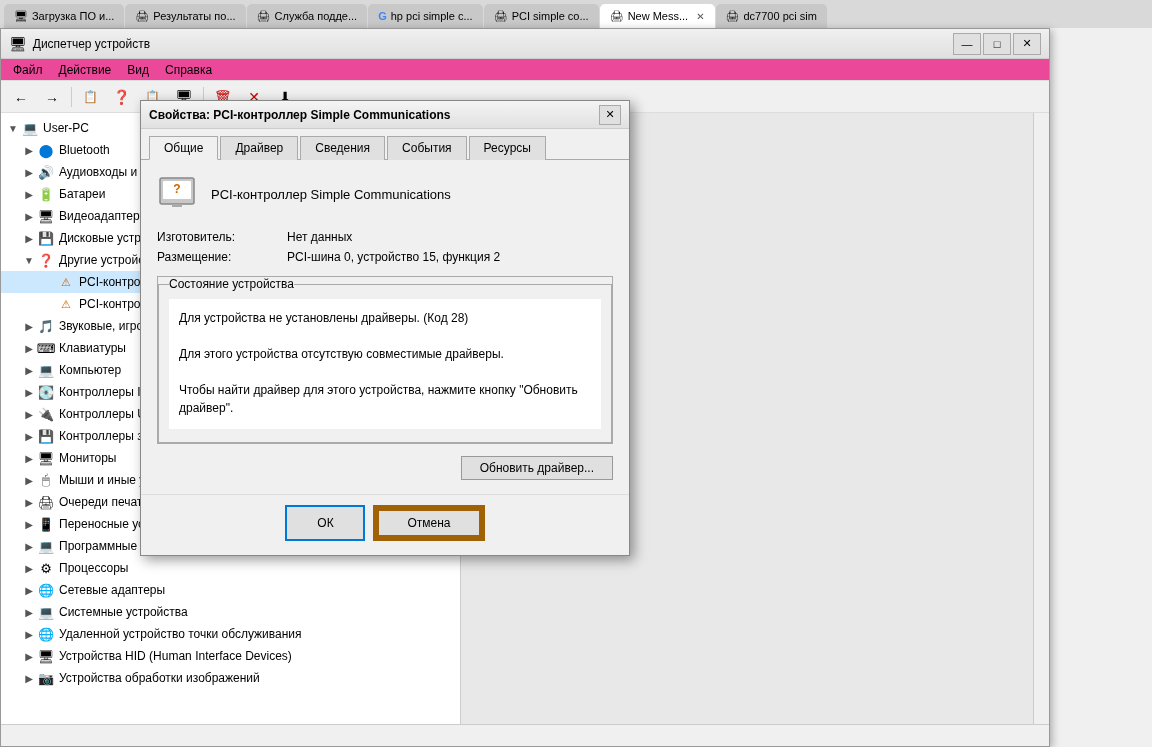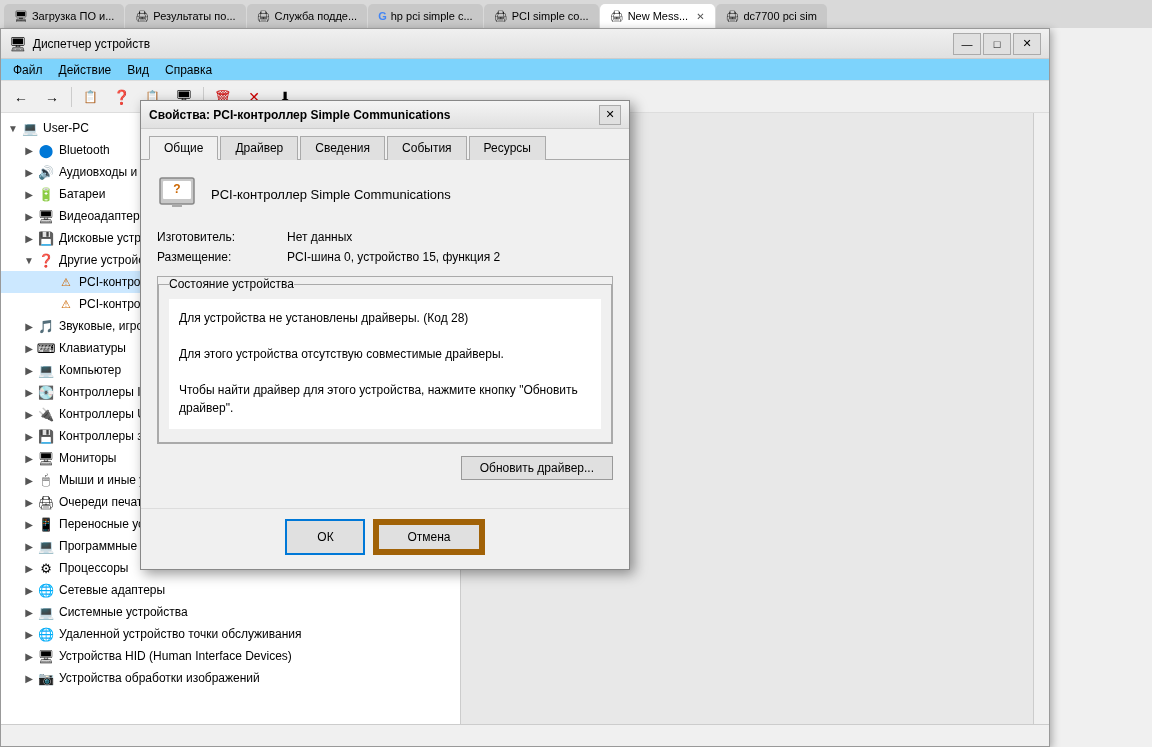--- a/index.html
+++ b/index.html
@@ -88,21 +88,21 @@
       cursor: pointer;
       font-size: 11px;
       display: flex;
       align-items: center;
       justify-content: center;
     }
 
     
     .menu-bar {
       display: flex;
-      background: #7dd3fc;
+      background: #ec4899;
       height: 22px;
       align-items: center;
       padding: 0 4px;
       border-bottom: 1px solid #ddd;
     }
     .menu-item {
       padding: 2px 8px;
       cursor: pointer;
       font-size: 12px;
     }
@@ -324,21 +324,21 @@
       color: #000;
       line-height: 1.5;
       outline: none;
       overflow-y: auto;
     }
 
     
     .update-btn-row {
       display: flex;
       justify-content: flex-end;
-      margin-bottom: 14px;
+      margin-bottom: 0;
     }
     .update-btn {
       padding: 4px 18px;
       font-size: 12px;
       background: #e0e0e0;
       border: 1px solid #999;
       cursor: pointer;
     }
 
     

